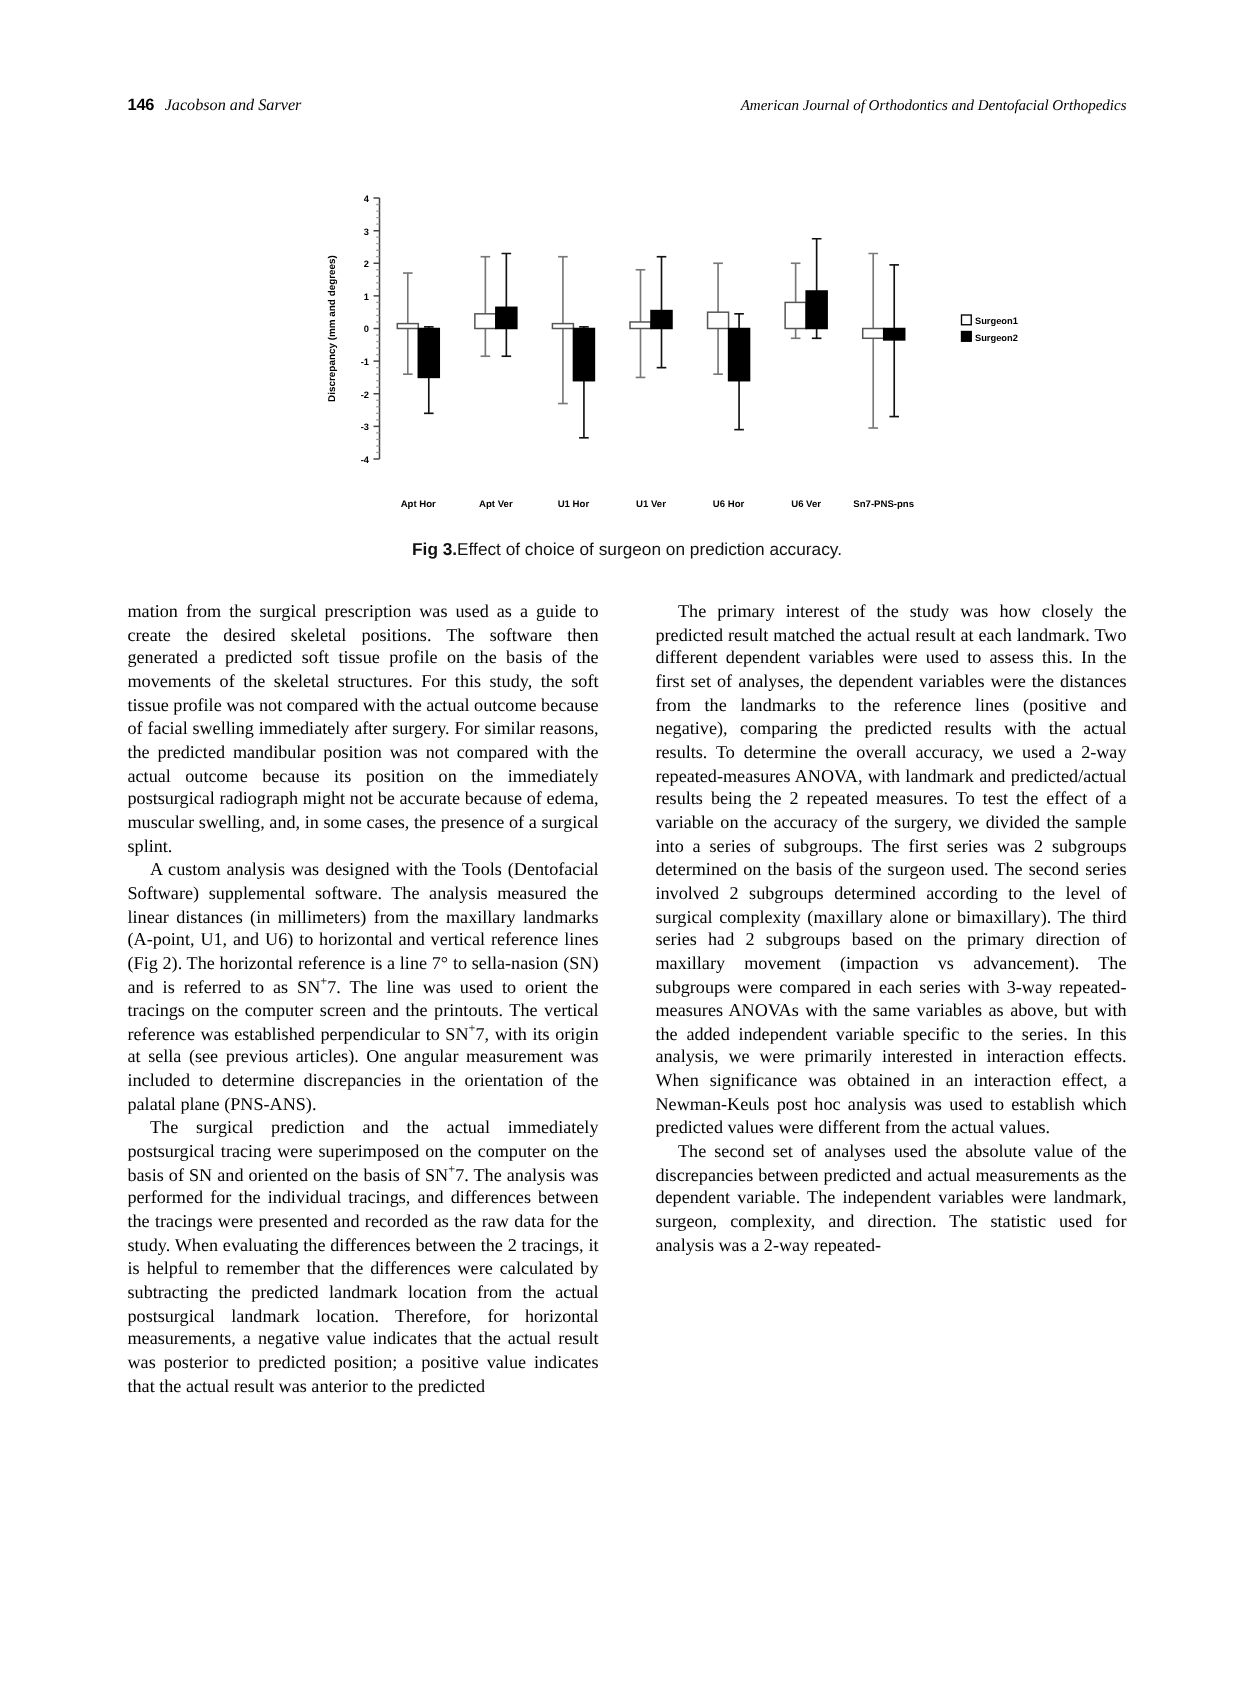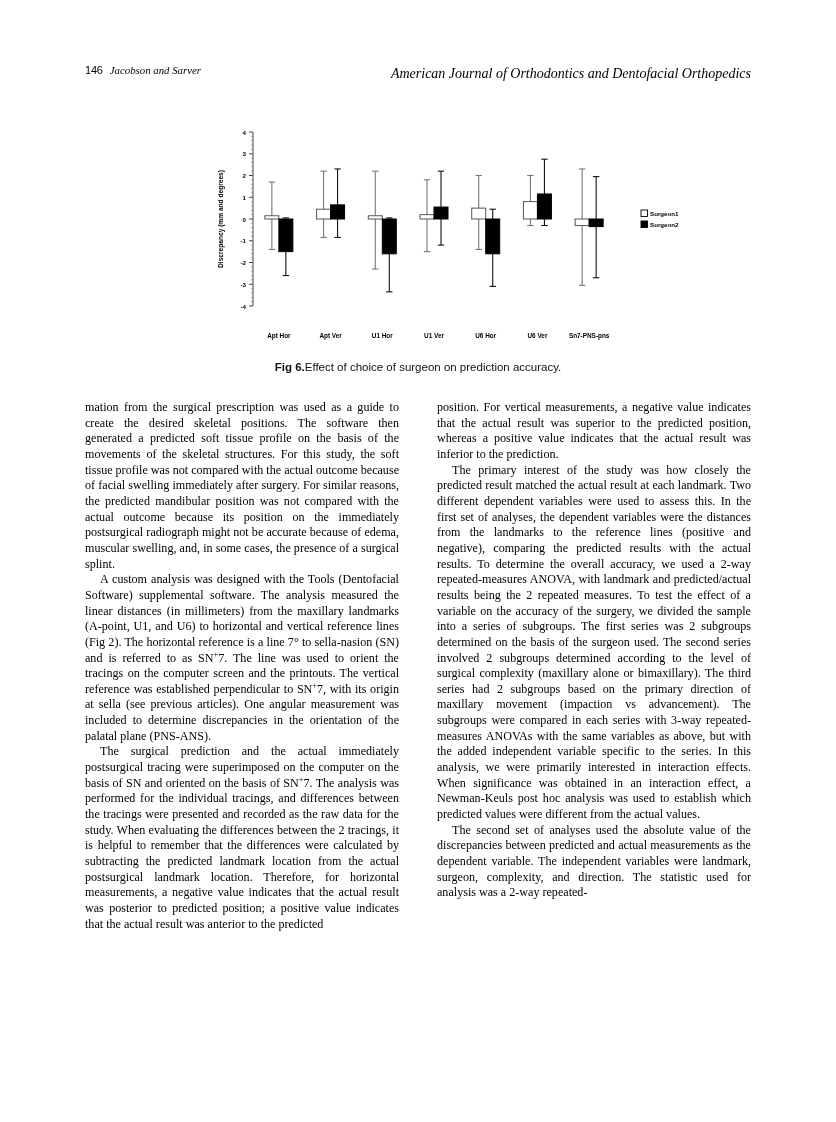--- a/index.html
+++ b/index.html
@@ -29,34 +29,34 @@
     display: flex;
     justify-content: space-between;
     align-items: flex-start;
   }
   .rh-left {
     font-size: 10.5px;
     white-space: nowrap;
   }
   .rh-pageno {
     font-family: "Liberation Sans", sans-serif;
-    font-weight: normal;
+    font-weight: bold;
     font-size: 11px;
     letter-spacing: -0.2px;
   }
   .rh-authors {
     font-style: italic;
     font-size: 10.8px;
     margin-left: 7px;
     text-align: center;
   }
   .rh-right {
     text-align: right;
     font-style: italic;
-    font-size: 14px;
+    font-size: 10px;
     line-height: 1.45;
     white-space: nowrap;
   }
 
   
   .figure-block {
     position: absolute;
     left: 85px;
     top: 118px;
     width: 666px;
@@ -262,29 +262,28 @@
           <text x="504.1428571428571" y="220" text-anchor="middle" font-family="&quot;Liberation Sans&quot;, sans-serif" font-size="6.4" font-weight="bold" fill="#000">Sn7-PNS-pns</text>
           <rect x="556" y="92" width="6.5" height="6.5" fill="#ffffff" stroke="#000" stroke-width="0.9"></rect>
           <text x="565" y="98" font-family="&quot;Liberation Sans&quot;, sans-serif" font-size="6.2" font-weight="bold" fill="#000">Surgeon1</text>
           <rect x="556" y="103" width="6.5" height="6.5" fill="#000000" stroke="#000" stroke-width="0.9"></rect>
           <text x="565" y="109" font-family="&quot;Liberation Sans&quot;, sans-serif" font-size="6.2" font-weight="bold" fill="#000">Surgeon2</text>
         </svg>
     </div>
   </div>
 
   <div class="fig-caption">
-    <span class="fig-label">Fig 6.</span><span class="fig-text">Effect of choice of surgeon on prediction accuracy.</span>
+    <span class="fig-label">Fig 3.</span><span class="fig-text">Effect of choice of surgeon on prediction accuracy.</span>
   </div>
 
   <div class="columns">
     <div class="col" id="left-col">
         <p class="">mation from the surgical prescription was used as a guide to create the desired skeletal positions. The software then generated a predicted soft tissue profile on the basis of the movements of the skeletal structures. For this study, the soft tissue profile was not compared with the actual outcome because of facial swelling immediately after surgery. For similar reasons, the predicted mandibular position was not compared with the actual outcome because its position on the immediately postsurgical radiograph might not be accurate because of edema, muscular swelling, and, in some cases, the presence of a surgical splint.</p>
         <p class="indent">A custom analysis was designed with the Tools (Dentofacial Software) supplemental software. The analysis measured the linear distances (in millimeters) from the maxillary landmarks (A-point, U1, and U6) to horizontal and vertical reference lines (Fig 2). The horizontal reference is a line 7° to sella-nasion (SN) and is referred to as SN<sup>+</sup>7. The line was used to orient the tracings on the computer screen and the printouts. The vertical reference was established perpendicular to SN<sup>+</sup>7, with its origin at sella (see previous articles). One angular measurement was included to determine discrepancies in the orientation of the palatal plane (PNS-ANS).</p>
         <p class="indent">The surgical prediction and the actual immediately postsurgical tracing were superimposed on the computer on the basis of SN and oriented on the basis of SN<sup>+</sup>7. The analysis was performed for the individual tracings, and differences between the tracings were presented and recorded as the raw data for the study. When evaluating the differences between the 2 tracings, it is helpful to remember that the differences were calculated by subtracting the predicted landmark location from the actual postsurgical landmark location. Therefore, for horizontal measurements, a negative value indicates that the actual result was posterior to predicted position; a positive value indicates that the actual result was anterior to the predicted</p>
       </div>
     <div class="col" id="right-col">
-        <p class="">position. For vertical measurements, a negative value indicates that the actual result was superior to the predicted position, whereas a positive value indicates that the actual result was inferior to the prediction.</p>
         <p class="indent">The primary interest of the study was how closely the predicted result matched the actual result at each landmark. Two different dependent variables were used to assess this. In the first set of analyses, the dependent variables were the distances from the landmarks to the reference lines (positive and negative), comparing the predicted results with the actual results. To determine the overall accuracy, we used a 2-way repeated-measures ANOVA, with landmark and predicted/actual results being the 2 repeated measures. To test the effect of a variable on the accuracy of the surgery, we divided the sample into a series of subgroups. The first series was 2 subgroups determined on the basis of the surgeon used. The second series involved 2 subgroups determined according to the level of surgical complexity (maxillary alone or bimaxillary). The third series had 2 subgroups based on the primary direction of maxillary movement (impaction vs advancement). The subgroups were compared in each series with 3-way repeated-measures ANOVAs with the same variables as above, but with the added independent variable specific to the series. In this analysis, we were primarily interested in interaction effects. When significance was obtained in an interaction effect, a Newman-Keuls post hoc analysis was used to establish which predicted values were different from the actual values.</p>
         <p class="indent">The second set of analyses used the absolute value of the discrepancies between predicted and actual measurements as the dependent variable. The independent variables were landmark, surgeon, complexity, and direction. The statistic used for analysis was a 2-way repeated-</p>
       </div>
   </div>
 
 </div>
 
 </body></html>

